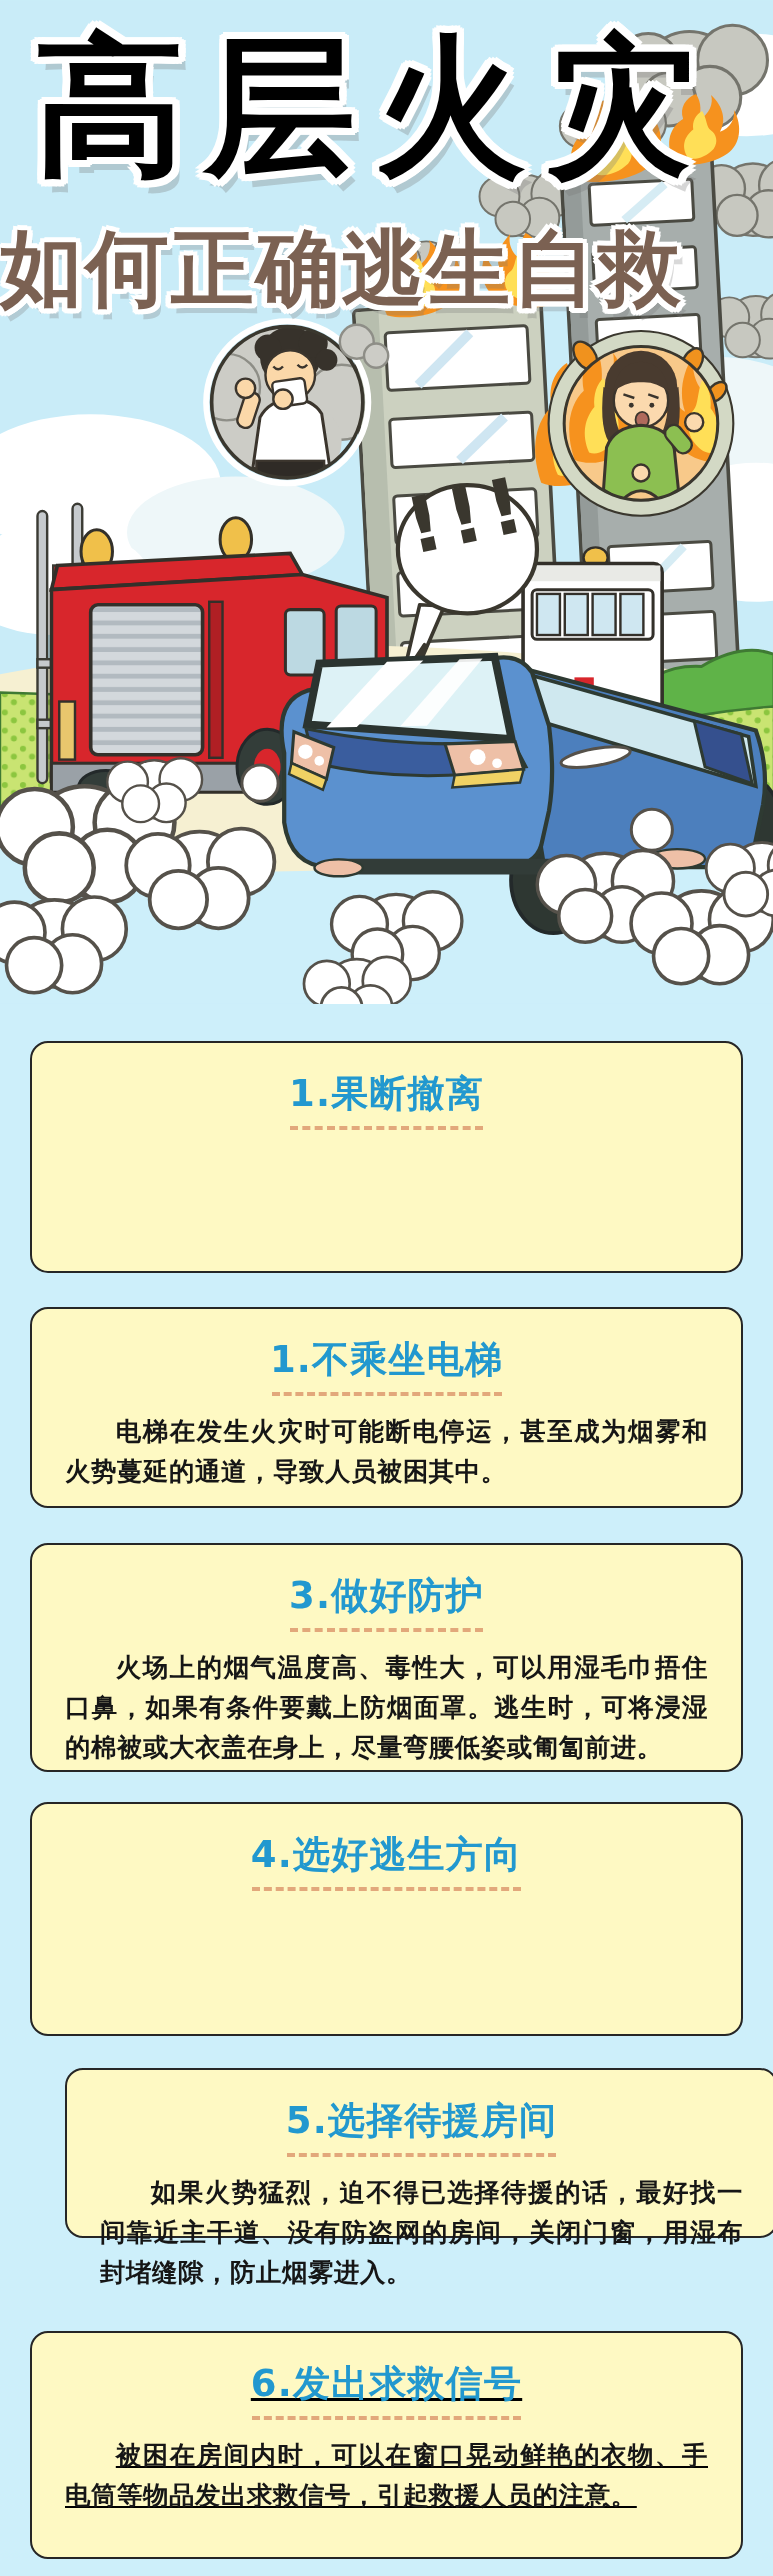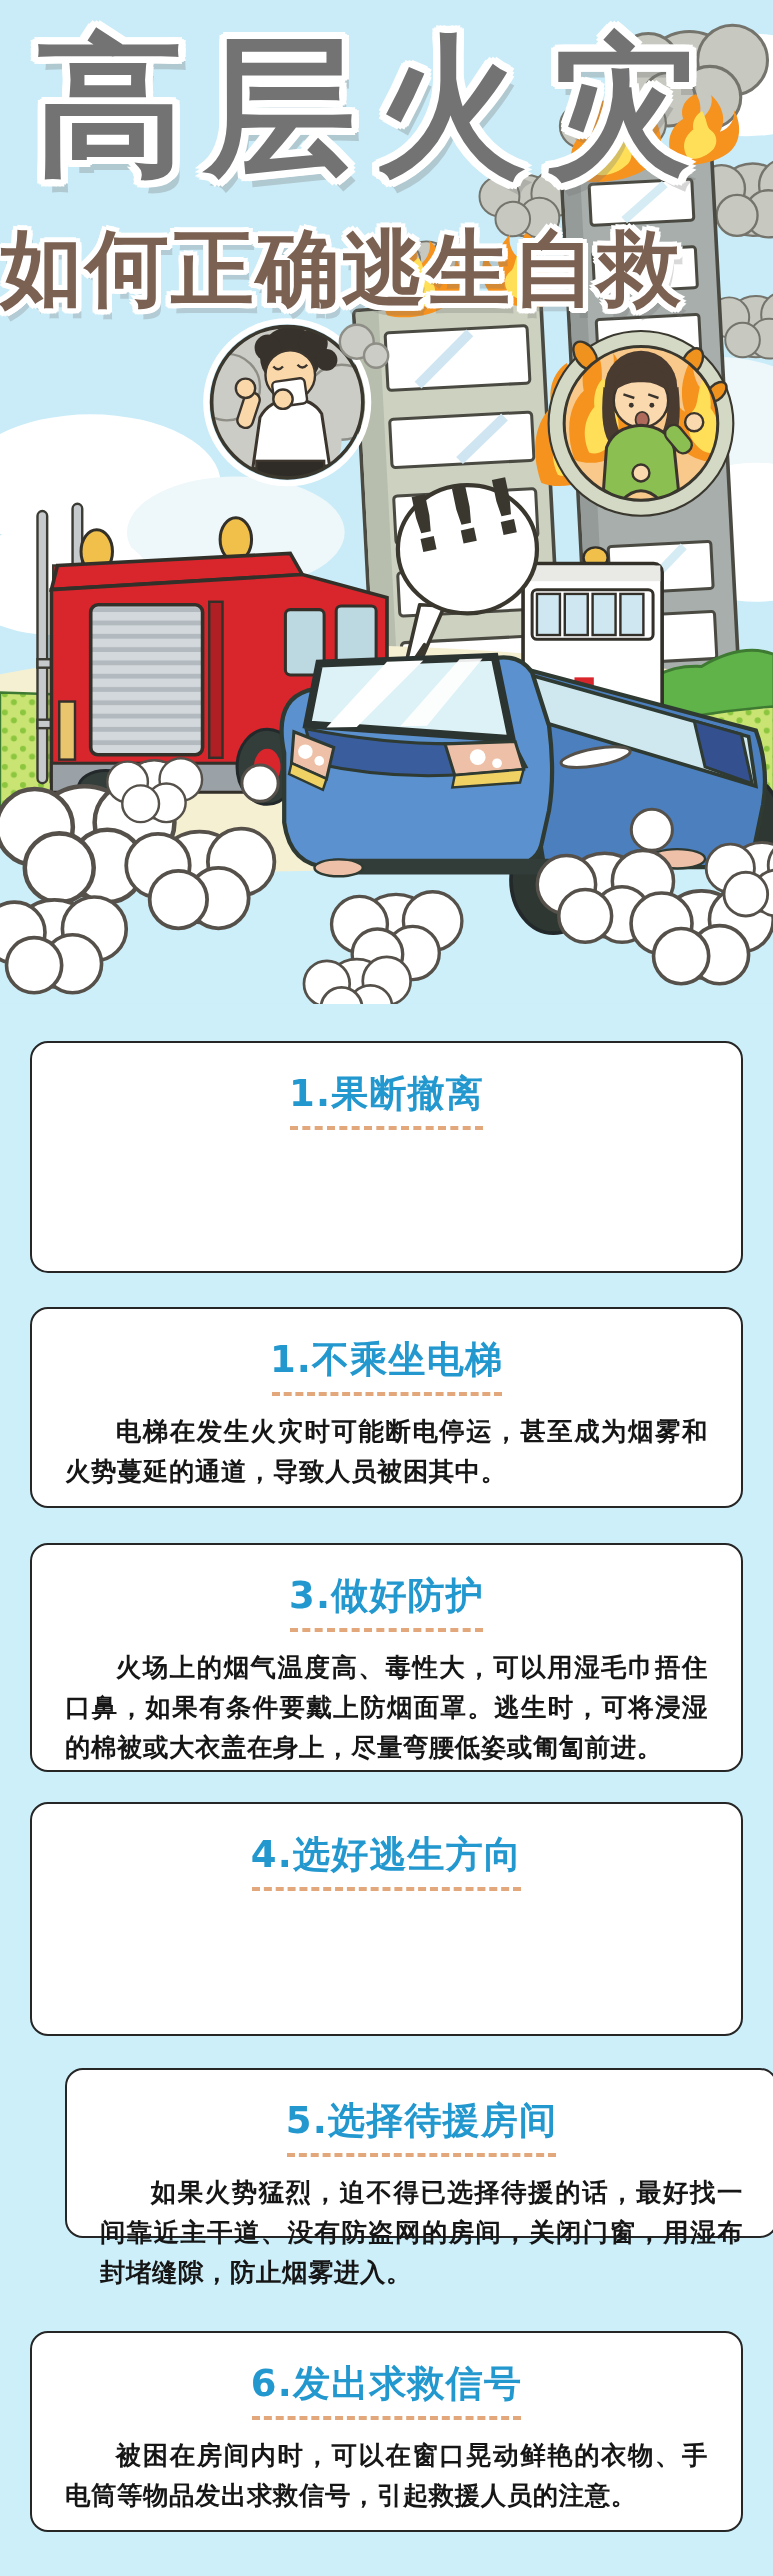--- a/index.html
+++ b/index.html
@@ -3,21 +3,21 @@
 <meta charset="utf-8">
 <style>
   html,body{margin:0;padding:0;}
   body{font-family:"DejaVu Sans",sans-serif;}
   .poster{position:relative;width:774px;height:2576px;background:#cdeffa;overflow:hidden;}
   .illustration{position:absolute;left:0;top:0;}
 
   
   .main-title{
     position:absolute;left:0;top:17px;width:722px;text-align:center;
-    font-size:151px;line-height:181px;font-weight:900;color:#737373;
+    font-size:151px;line-height:181px;font-weight:900;color:#000000;
     letter-spacing:19.3px;padding-left:27px;box-sizing:border-box;white-space:nowrap;
     text-shadow:
       0 -7.3px 0 #fff,0 7.3px 0 #fff,-7.3px 0 0 #fff,7.3px 0 0 #fff,
       -5.4px -5.4px 0 #fff,5.4px -5.4px 0 #fff,-5.4px 5.4px 0 #fff,5.4px 5.4px 0 #fff,
       -7.3px 3.6px 0 #fff,7.3px 3.6px 0 #fff,-3.6px 7.3px 0 #fff,3.6px 7.3px 0 #fff,
       -7.3px -3.6px 0 #fff,7.3px -3.6px 0 #fff,-3.6px -7.3px 0 #fff,3.6px -7.3px 0 #fff,
       7.3px 13.3px 0 rgba(120,120,120,.30);
   }
   .sub-title{
     position:absolute;left:0;top:204px;width:625px;text-align:center;
@@ -31,21 +31,21 @@
   }
   .bubble-text{
     position:absolute;left:404px;top:476px;width:127px;text-align:center;
     font-size:77px;line-height:79px;font-weight:900;color:#3a372e;
     letter-spacing:6px;transform:rotate(-12deg);
   }
 
   
   .card{
     position:absolute;left:30px;width:713px;box-sizing:border-box;
-    background:#ffffff;border:2.4px solid #262626;border-radius:18px;
+    background:#fef9c3;border:2.4px solid #262626;border-radius:18px;
   }
   .card h2{
     margin:29px 0 0 0;text-align:center;
     font-size:37px;line-height:44px;font-weight:900;color:#2298cf;
     letter-spacing:1.2px;
   }
   .dash{height:0;margin:9.7px auto 0;border-bottom:4.2px dashed #e2a87b;}
   .card:nth-of-type(1) .dash,
   .card:nth-of-type(3) .dash{width:193px;}
   .card:nth-of-type(2) .dash{width:230px;}
@@ -55,21 +55,21 @@
   .card p{
     margin:15.7px 33px 0 33px;
     font-size:25.4px;line-height:40px;font-weight:900;color:#161616;
     text-align:justify;text-indent:2em;letter-spacing:0.6px;
   }
   .c1{top:1041px;height:232px;}
   .c2{top:1307px;height:201px;}
   .c3{top:1543px;height:229px;}
   .c4{top:1802px;height:234px;}
   .c5{top:2068px;height:170px;margin-left:35px;}
-  .c6{top:2331px;height:201px;}
+  .c6{top:2331px;height:228px;text-decoration:underline;}
 </style>
 </head>
 <body>
 
 <div class="poster">
 
   <svg class="illustration" width="774" height="1004" viewBox="0 0 1280 1660">
     <defs>
       <pattern id="dotsGreen" width="30" height="30" patternUnits="userSpaceOnUse">
         <rect width="30" height="30" fill="#c9e472"></rect>

